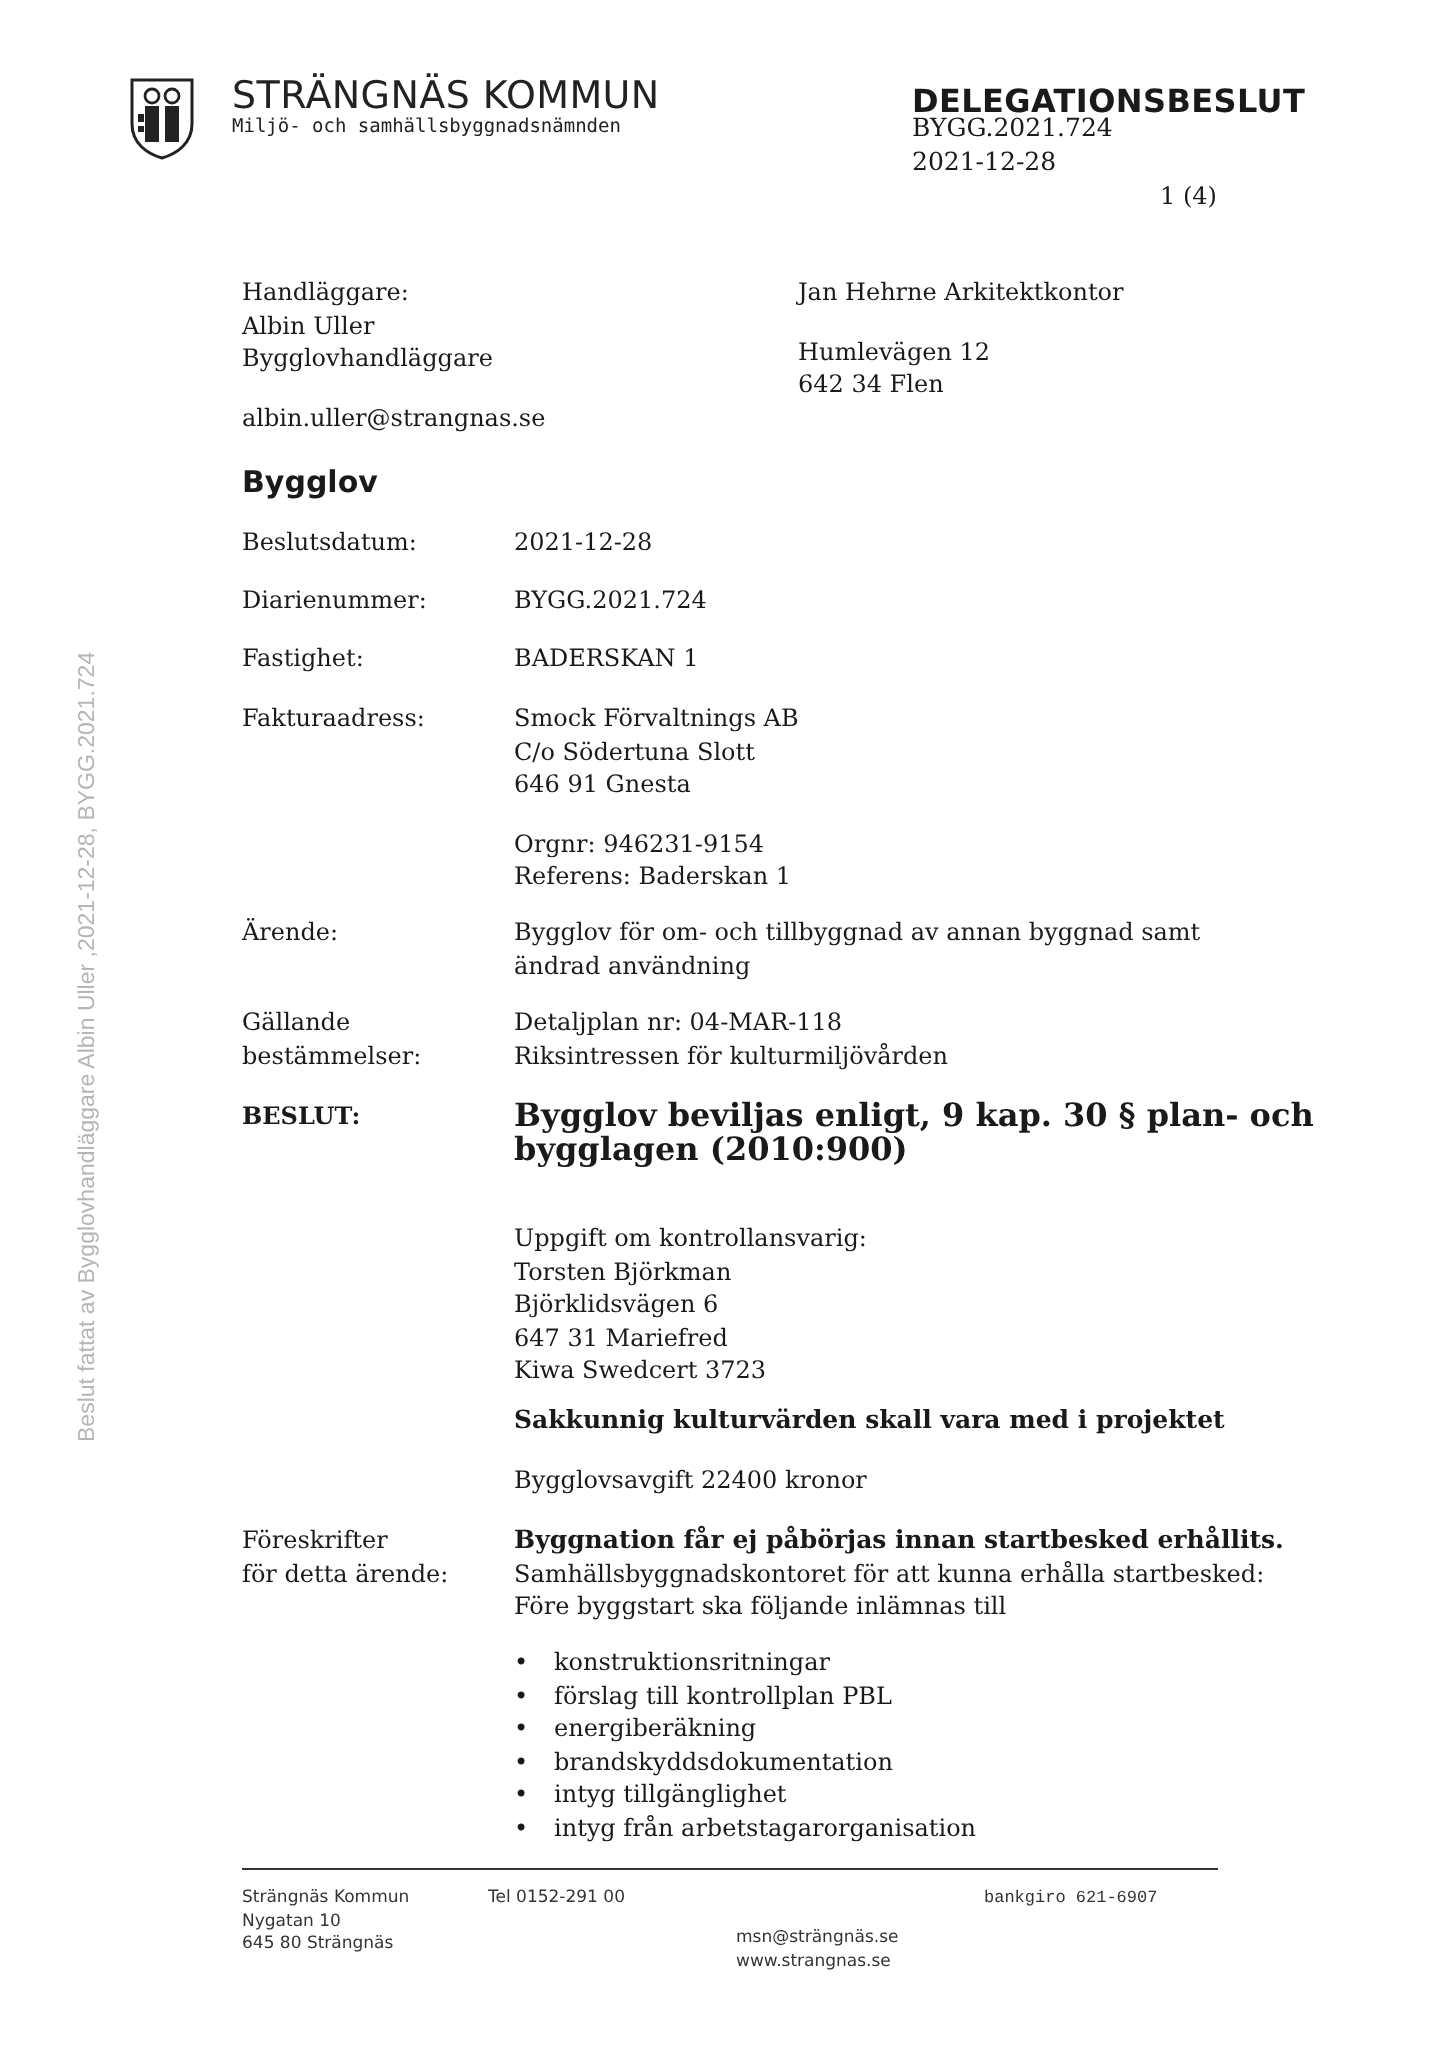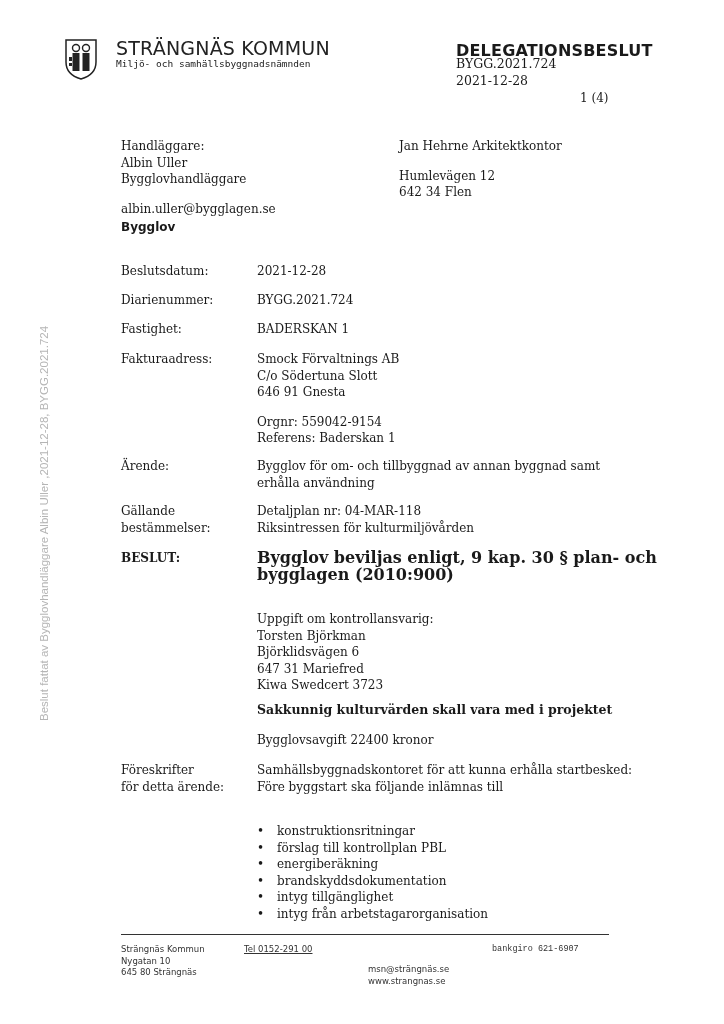--- a/index.html
+++ b/index.html
@@ -17,35 +17,35 @@
   .page-no { left: 580px; top: 91px; font-size: 12px; }
 
   .txt { font-family: "DejaVu Serif", "Liberation Serif", serif; font-size: 12px; line-height: 16.5px; }
 
   
   .handler { left: 121px; top: 138px; }
   .handler div, .recipient div { white-space: nowrap; }
   .recipient { left: 399px; top: 138px; }
   .gap { height: 13px; }
 
-  .title { left: 121px; top: 220px; font-family: "DejaVu Sans", "Liberation Sans", sans-serif; font-weight: bold; font-size: 12px; text-align: center; }
+  .title { left: 121px; top: 232px; font-family: "DejaVu Sans", "Liberation Sans", sans-serif; font-weight: bold; font-size: 15px; text-align: center; }
 
   .lbl { left: 121px; }
   .val { left: 257px; }
   .bold { font-weight: bold; }
 
   ul.req { list-style: none; margin: 0; padding: 0; }
   ul.req li { position: relative; padding-left: 20px; }
   ul.req li .bullet { position: absolute; left: 0; top: 0; }
 
   
   .footer-line { left: 121px; top: 934px; width: 488px; height: 1px; background: #333; }
   .foot { font-family: "DejaVu Sans", "Liberation Sans", sans-serif; font-size: 8.5px; line-height: 11.5px; color: #333; }
   .f1 { left: 121px; top: 944px; }
-  .f2 { left: 244px; top: 944px; text-decoration: underline; }
+  .f2 { left: 244px; top: 944px; }
   .f3 { left: 368px; top: 964px; }
   .f4 { left: 492px; top: 944px; font-family: Liberation Mono, monospace; }
 
   
   .stamp { left: 38px; top: 721px; transform: rotate(-90deg); transform-origin: 0 0; font-family: "Liberation Sans", "DejaVu Sans", sans-serif; font-size: 11.5px; color: #b5b5b5; white-space: nowrap; }
 </style>
 </head>
 <body>
 
 <div class="abs crest">
@@ -65,21 +65,21 @@
 <div class="abs doc-type">DELEGATIONSBESLUT</div>
 <div class="abs serif doc-no">BYGG.2021.724</div>
 <div class="abs serif doc-date">2021-12-28</div>
 <div class="abs serif page-no">1 (4)</div>
 
 <div class="abs txt handler">
   <div>Handläggare:</div>
   <div>Albin Uller</div>
   <div>Bygglovhandläggare</div>
   <div class="gap"></div>
-  <div>albin.uller@bygglagen.se</div>
+  <div>albin.uller@strangnas.se</div>
 </div>
 
 <div class="abs txt recipient">
   <div>Jan Hehrne Arkitektkontor</div>
   <div class="gap"></div>
   <div>Humlevägen 12</div>
   <div>642 34 Flen</div>
 </div>
 
 <div class="abs title">Bygglov</div>
@@ -92,28 +92,28 @@
 
 <div class="abs txt lbl" style="top:321px">Fastighet:</div>
 <div class="abs txt val" style="top:321px">BADERSKAN 1</div>
 
 <div class="abs txt lbl" style="top:351px">Fakturaadress:</div>
 <div class="abs txt val" style="top:351px">
   <div>Smock Förvaltnings AB</div>
   <div>C/o Södertuna Slott</div>
   <div>646 91 Gnesta</div>
   <div class="gap"></div>
-  <div>Orgnr: 559042-9154</div>
+  <div>Orgnr: 946231-9154</div>
   <div>Referens: Baderskan 1</div>
 </div>
 
 <div class="abs txt lbl" style="top:458px">Ärende:</div>
 <div class="abs txt val" style="top:458px">
   <div>Bygglov för om- och tillbyggnad av annan byggnad samt</div>
-  <div>erhålla användning</div>
+  <div>ändrad användning</div>
 </div>
 
 <div class="abs txt lbl" style="top:503px">
   <div>Gällande</div>
   <div>bestämmelser:</div>
 </div>
 <div class="abs txt val" style="top:503px">
   <div>Detaljplan nr: 04-MAR-118</div>
   <div>Riksintressen för kulturmiljövården</div>
 </div>
@@ -133,20 +133,21 @@
 </div>
 
 <div class="abs txt val bold" style="top:702px;font-size:12.5px">Sakkunnig kulturvärden skall vara med i projektet</div>
 <div class="abs txt val" style="top:732px">Bygglovsavgift 22400 kronor</div>
 
 <div class="abs txt lbl" style="top:762px">
   <div>Föreskrifter</div>
   <div>för detta ärende:</div>
 </div>
 <div class="abs txt val" style="top:762px">
+  <div class="bold" style="font-size:12.5px">Byggnation får ej påbörjas innan startbesked erhållits.</div>
   <div>Samhällsbyggnadskontoret för att kunna erhålla startbesked:</div>
   <div>Före byggstart ska följande inlämnas till</div>
 </div>
 
 <div class="abs txt val" style="top:823px">
   <ul class="req">
     <li><span class="bullet">•</span><span>konstruktionsritningar</span></li>
     <li><span class="bullet">•</span><span>förslag till kontrollplan PBL</span></li>
     <li><span class="bullet">•</span><span>energiberäkning</span></li>
     <li><span class="bullet">•</span><span>brandskyddsdokumentation</span></li>

